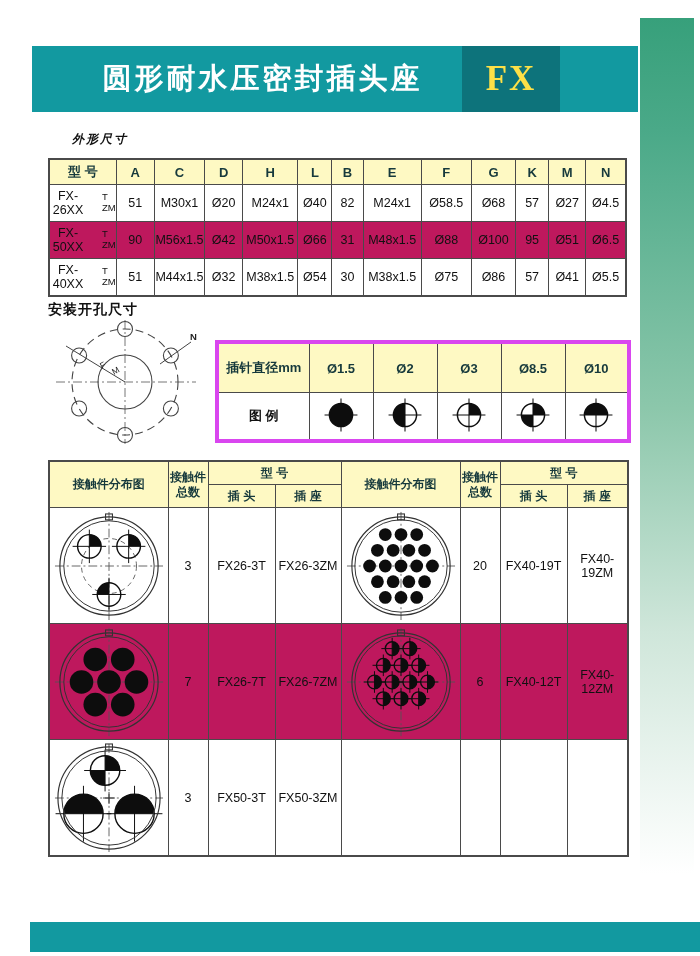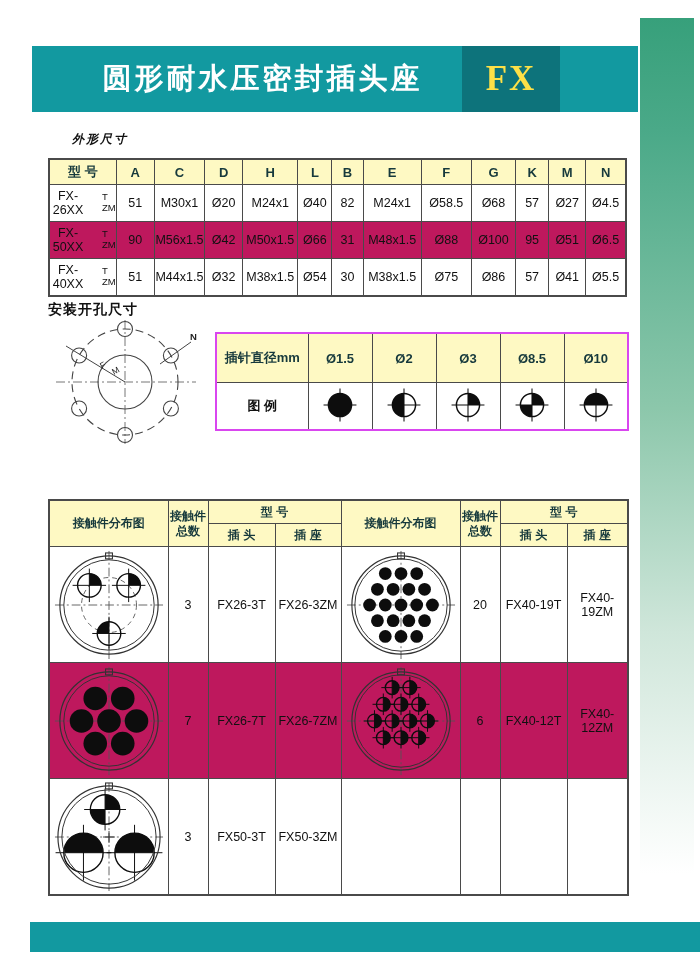--- a/index.html
+++ b/index.html
@@ -22,25 +22,25 @@
   thead th{background:#fef9c3;color:#16393c;}
   
   .dim-table{position:absolute;left:48px;top:158px;width:579px;border:2px solid #4a4a4a;}
   .dim-table th{height:24px;font-size:13px;font-weight:bold;}
   .dim-table td{height:36px;font-size:12.5px;}
   tr.hl td{background:#be185d;}
   .model-wrap{display:flex;align-items:center;justify-content:center;gap:16px;}
   .model-name{font-size:12.5px;}
   .model-suffix{display:flex;flex-direction:column;line-height:1.15;font-size:9.5px;text-align:left;}
   
-  .pin-table{position:absolute;left:215px;top:332px;width:412px;border:2px solid #d946ef;}
+  .pin-table{position:absolute;left:215px;top:340px;width:412px;border:4px solid #d946ef;}
   .pin-table th{height:48px;font-size:13px;font-weight:bold;}
   .pin-table td{height:46px;font-size:13px;font-weight:bold;}
   
-  .contact-table{position:absolute;left:48px;top:460px;width:579px;border:2px solid #4a4a4a;margin-top:39px;}
+  .contact-table{position:absolute;left:48px;top:460px;width:579px;border:2px solid #4a4a4a;}
   .contact-table thead th{height:22px;font-size:12px;font-weight:bold;line-height:1.25;}
   .contact-table tbody td{height:115px;font-size:12.5px;}
   .dia-cell{padding:0;}
   .dia-cell svg{display:block;margin:2px auto;}
   
   .install{position:absolute;left:50px;top:318px;}
   
   .footer-band{position:absolute;left:30px;top:922px;width:670px;height:30px;background:#1299a0;}
 </style>
 </head>

